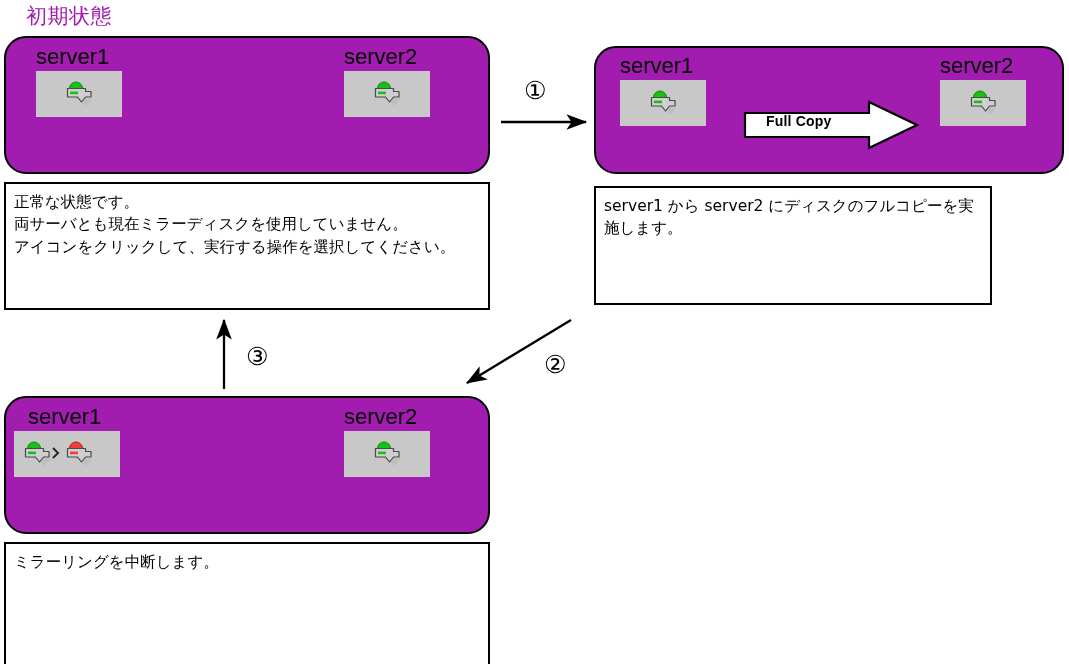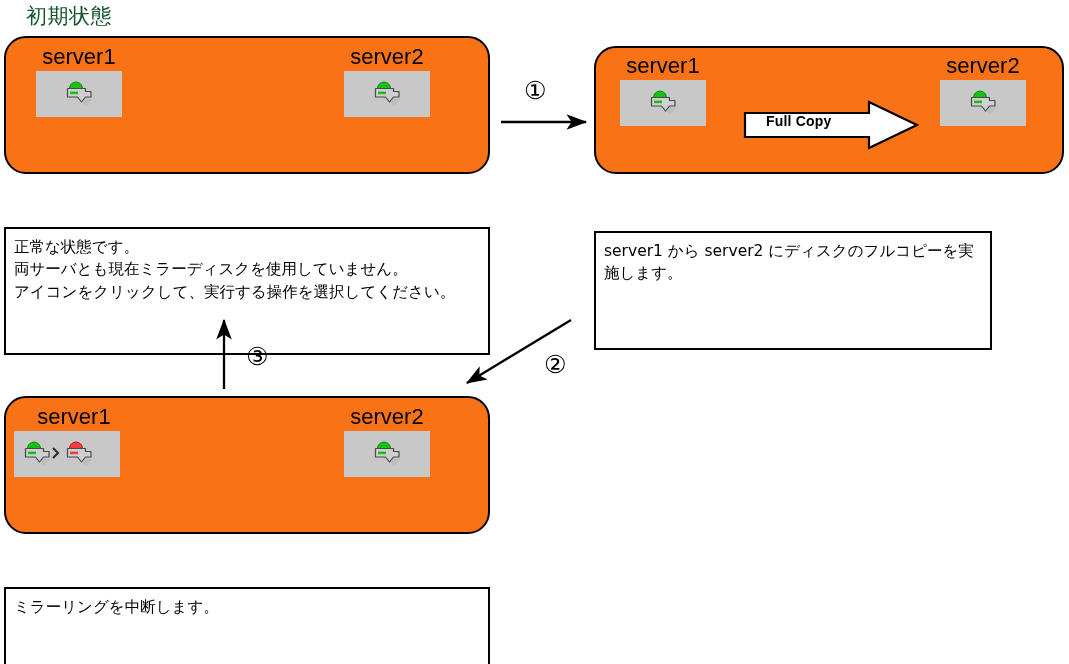--- a/index.html
+++ b/index.html
@@ -11,32 +11,31 @@
     position: relative;
     font-family: "Liberation Sans", "DejaVu Sans", sans-serif;
     overflow: hidden;
   }
   .abs { position: absolute; }
 
   
   #page-title {
     left: 26px; top: 2px;
     font-size: 21px;
-    color: #14532d;
+    color: #a21caf;
     letter-spacing: 0.5px;
     white-space: nowrap;
   }
 
   
   .server-panel {
     border: 2.5px solid #000;
     border-radius: 22px;
-    background: #f97316;
+    background: #a21caf;
     box-sizing: border-box;
-    text-align: center;
   }
   .server-slot { position: absolute; }
   .server-label {
     font-size: 22px;
     color: #000;
     line-height: 1;
     white-space: nowrap;
     margin-bottom: 3px;
   }
   .icon-tile {
@@ -47,21 +46,20 @@
   }
   .icon-tile.single { width: 86px; height: 46px; }
   .icon-tile.dual { width: 106px; height: 46px; }
 
   
   .desc-box {
     border: 2.5px solid #000;
     background: #fff;
     box-sizing: border-box;
     padding: 7px 6px 4px 8px;
-    margin-top: 45px;
   }
   .desc-text {
     font-size: 15.5px;
     line-height: 1.45;
     color: #000;
     white-space: pre-line;
     font-family: "DejaVu Sans", "Liberation Sans", sans-serif;
   }
 
   

